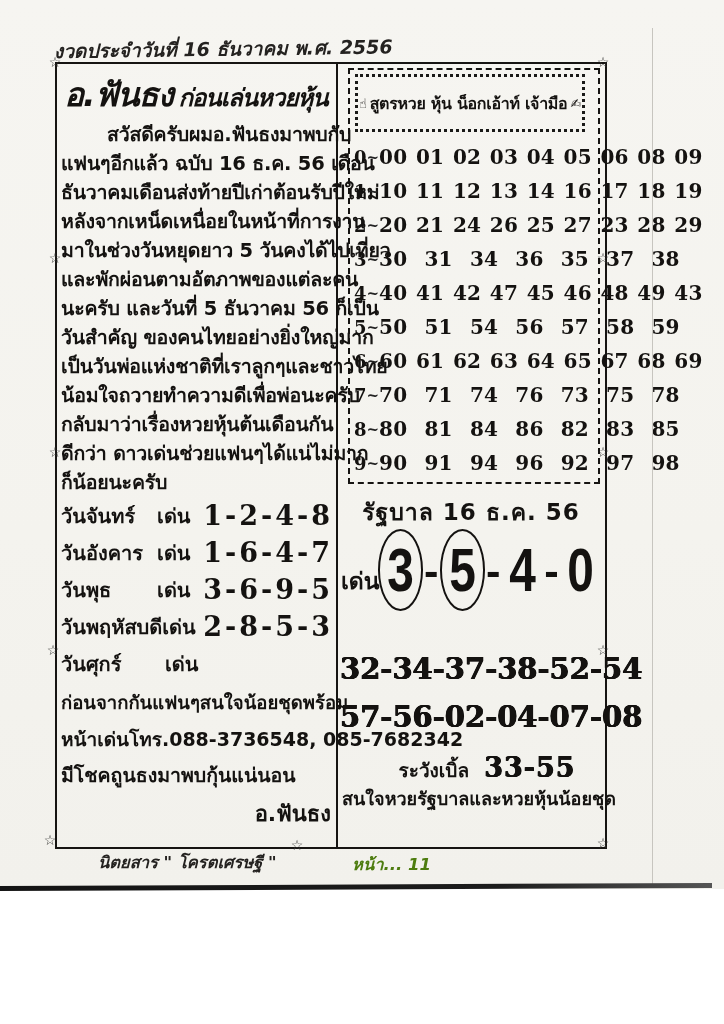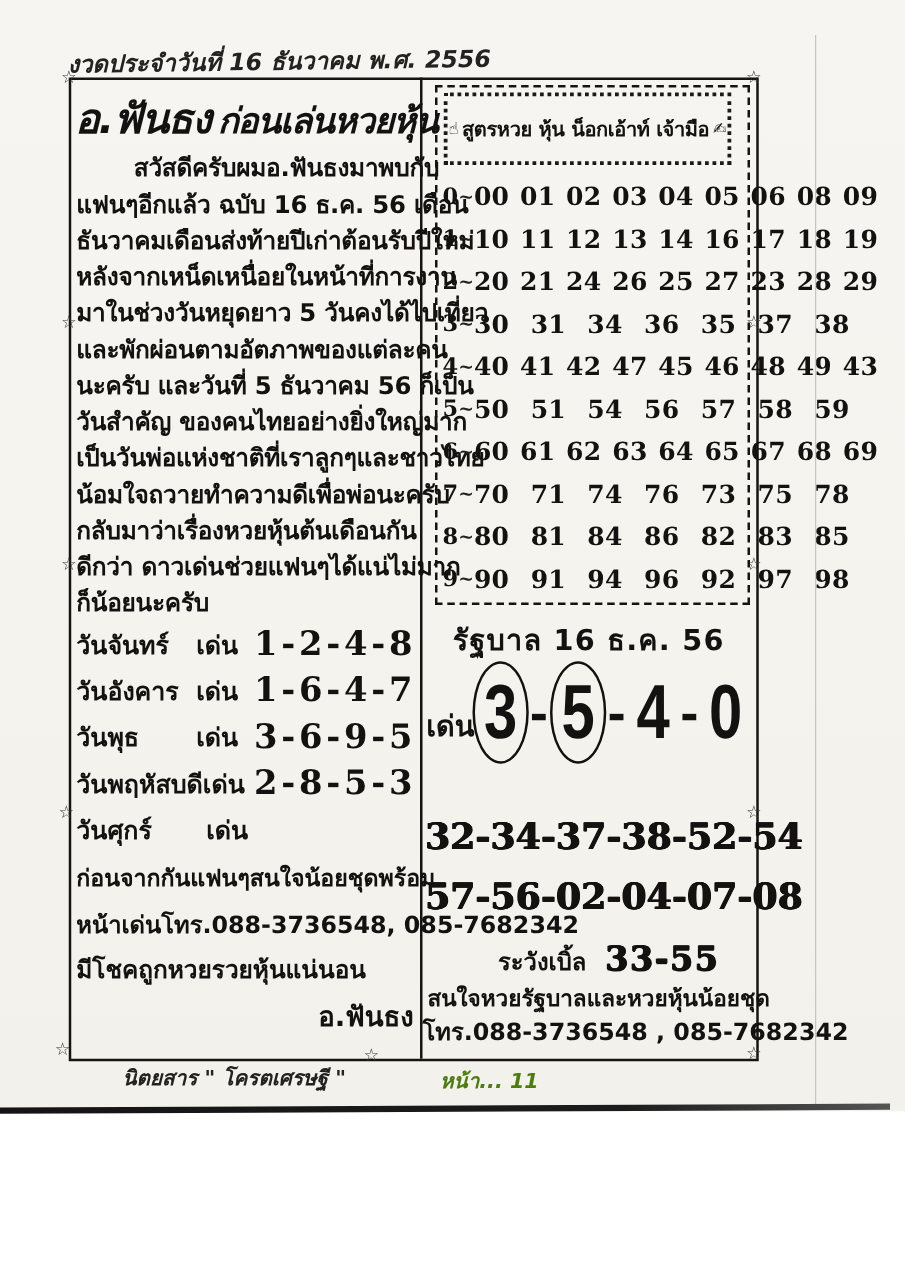--- a/index.html
+++ b/index.html
@@ -28,21 +28,21 @@
   .main-box { position:absolute; left:55px; top:62px; width:548px; height:783px; border:2px solid #161412; }
   .col-divider { position:absolute; left:336px; top:62px; width:0; height:785px; border-left:2px solid #161412; }
   .star { position:absolute; font-size:14px; color:#3a3a38; transform:translate(-50%,-50%); line-height:1; }
 
   
   .headline {
     position:absolute; left:60px; top:68px; width:272px; height:46px;
     text-align:center; white-space:nowrap; font-style:italic; font-weight:bold;
   }
   .headline .hl-name { font-size:33px; letter-spacing:-1px; }
-  .headline .hl-rest { font-size:28px; letter-spacing:-1px; }
+  .headline .hl-rest { font-size:24px; letter-spacing:-1px; }
   .para { position:absolute; left:61px; top:120px; width:274px; }
   .para .pline {
     display:block; height:29px; line-height:29px; font-size:19.5px; font-weight:bold;
     white-space:nowrap; letter-spacing:-0.2px;
   }
   .para .pline.indent { text-indent:46px; }
   .day-list { position:absolute; left:61px; top:497px; width:272px; }
   .day-row { display:flex; align-items:center; height:37px; }
   .day-name { width:104px; font-size:20px; font-weight:bold; white-space:nowrap; }
   .day-label { width:50px; font-size:20px; font-weight:bold; }
@@ -160,21 +160,21 @@
       <span class="day-nums">2-8-5-3</span>
     </div>
     <div class="day-row">
       <span class="day-name">วันศุกร์</span>
       <span class="day-label">เด่น</span>
     </div>
   </div>
 
   <div class="closing1">ก่อนจากกันแฟนๆสนใจน้อยชุดพร้อม</div>
   <div class="closing2">หน้าเด่นโทร.088-3736548, 085-7682342</div>
-  <div class="closing3">มีโชคถูกหวยรวยหุ้นแน่นอน</div>
+  <div class="closing3">มีโชคถูนธงมาพบกุ้นแน่นอน</div>
   <div class="signature">อ.ฟันธง</div>
 
   <div class="formula-box">
     <div class="formula-title">
       <span class="hand-icon">☝</span>
       <span>สูตรหวย หุ้น น็อกเอ้าท์ เจ้ามือ</span>
       <span class="hand-icon">✍</span>
     </div>
     <div class="formula-rows">
       <div class="f-row">
@@ -253,20 +253,19 @@
 
   <div class="pairs-line1 heavy">32-34-37-38-52-54</div>
   <div class="pairs-line2 heavy">57-56-02-04-07-08</div>
 
   <div class="warning-row">
     <span class="warning-label">ระวังเบิ้ล</span>
     <span class="warning-nums heavy">33-55</span>
   </div>
 
   <div class="contact1">สนใจหวยรัฐบาลและหวยหุ้นน้อยชุด</div>
-  <div class="contact2">โทร.088-3736548 , 085-7682342</div>
 
   <div class="footer-mag">นิตยสาร " โครตเศรษฐี "</div>
   <div class="footer-page">หน้า... 11</div>
 
   <div class="page-edge-line"></div>
   <div class="bottom-edge"></div>
 </div>
 
 </body></html>

